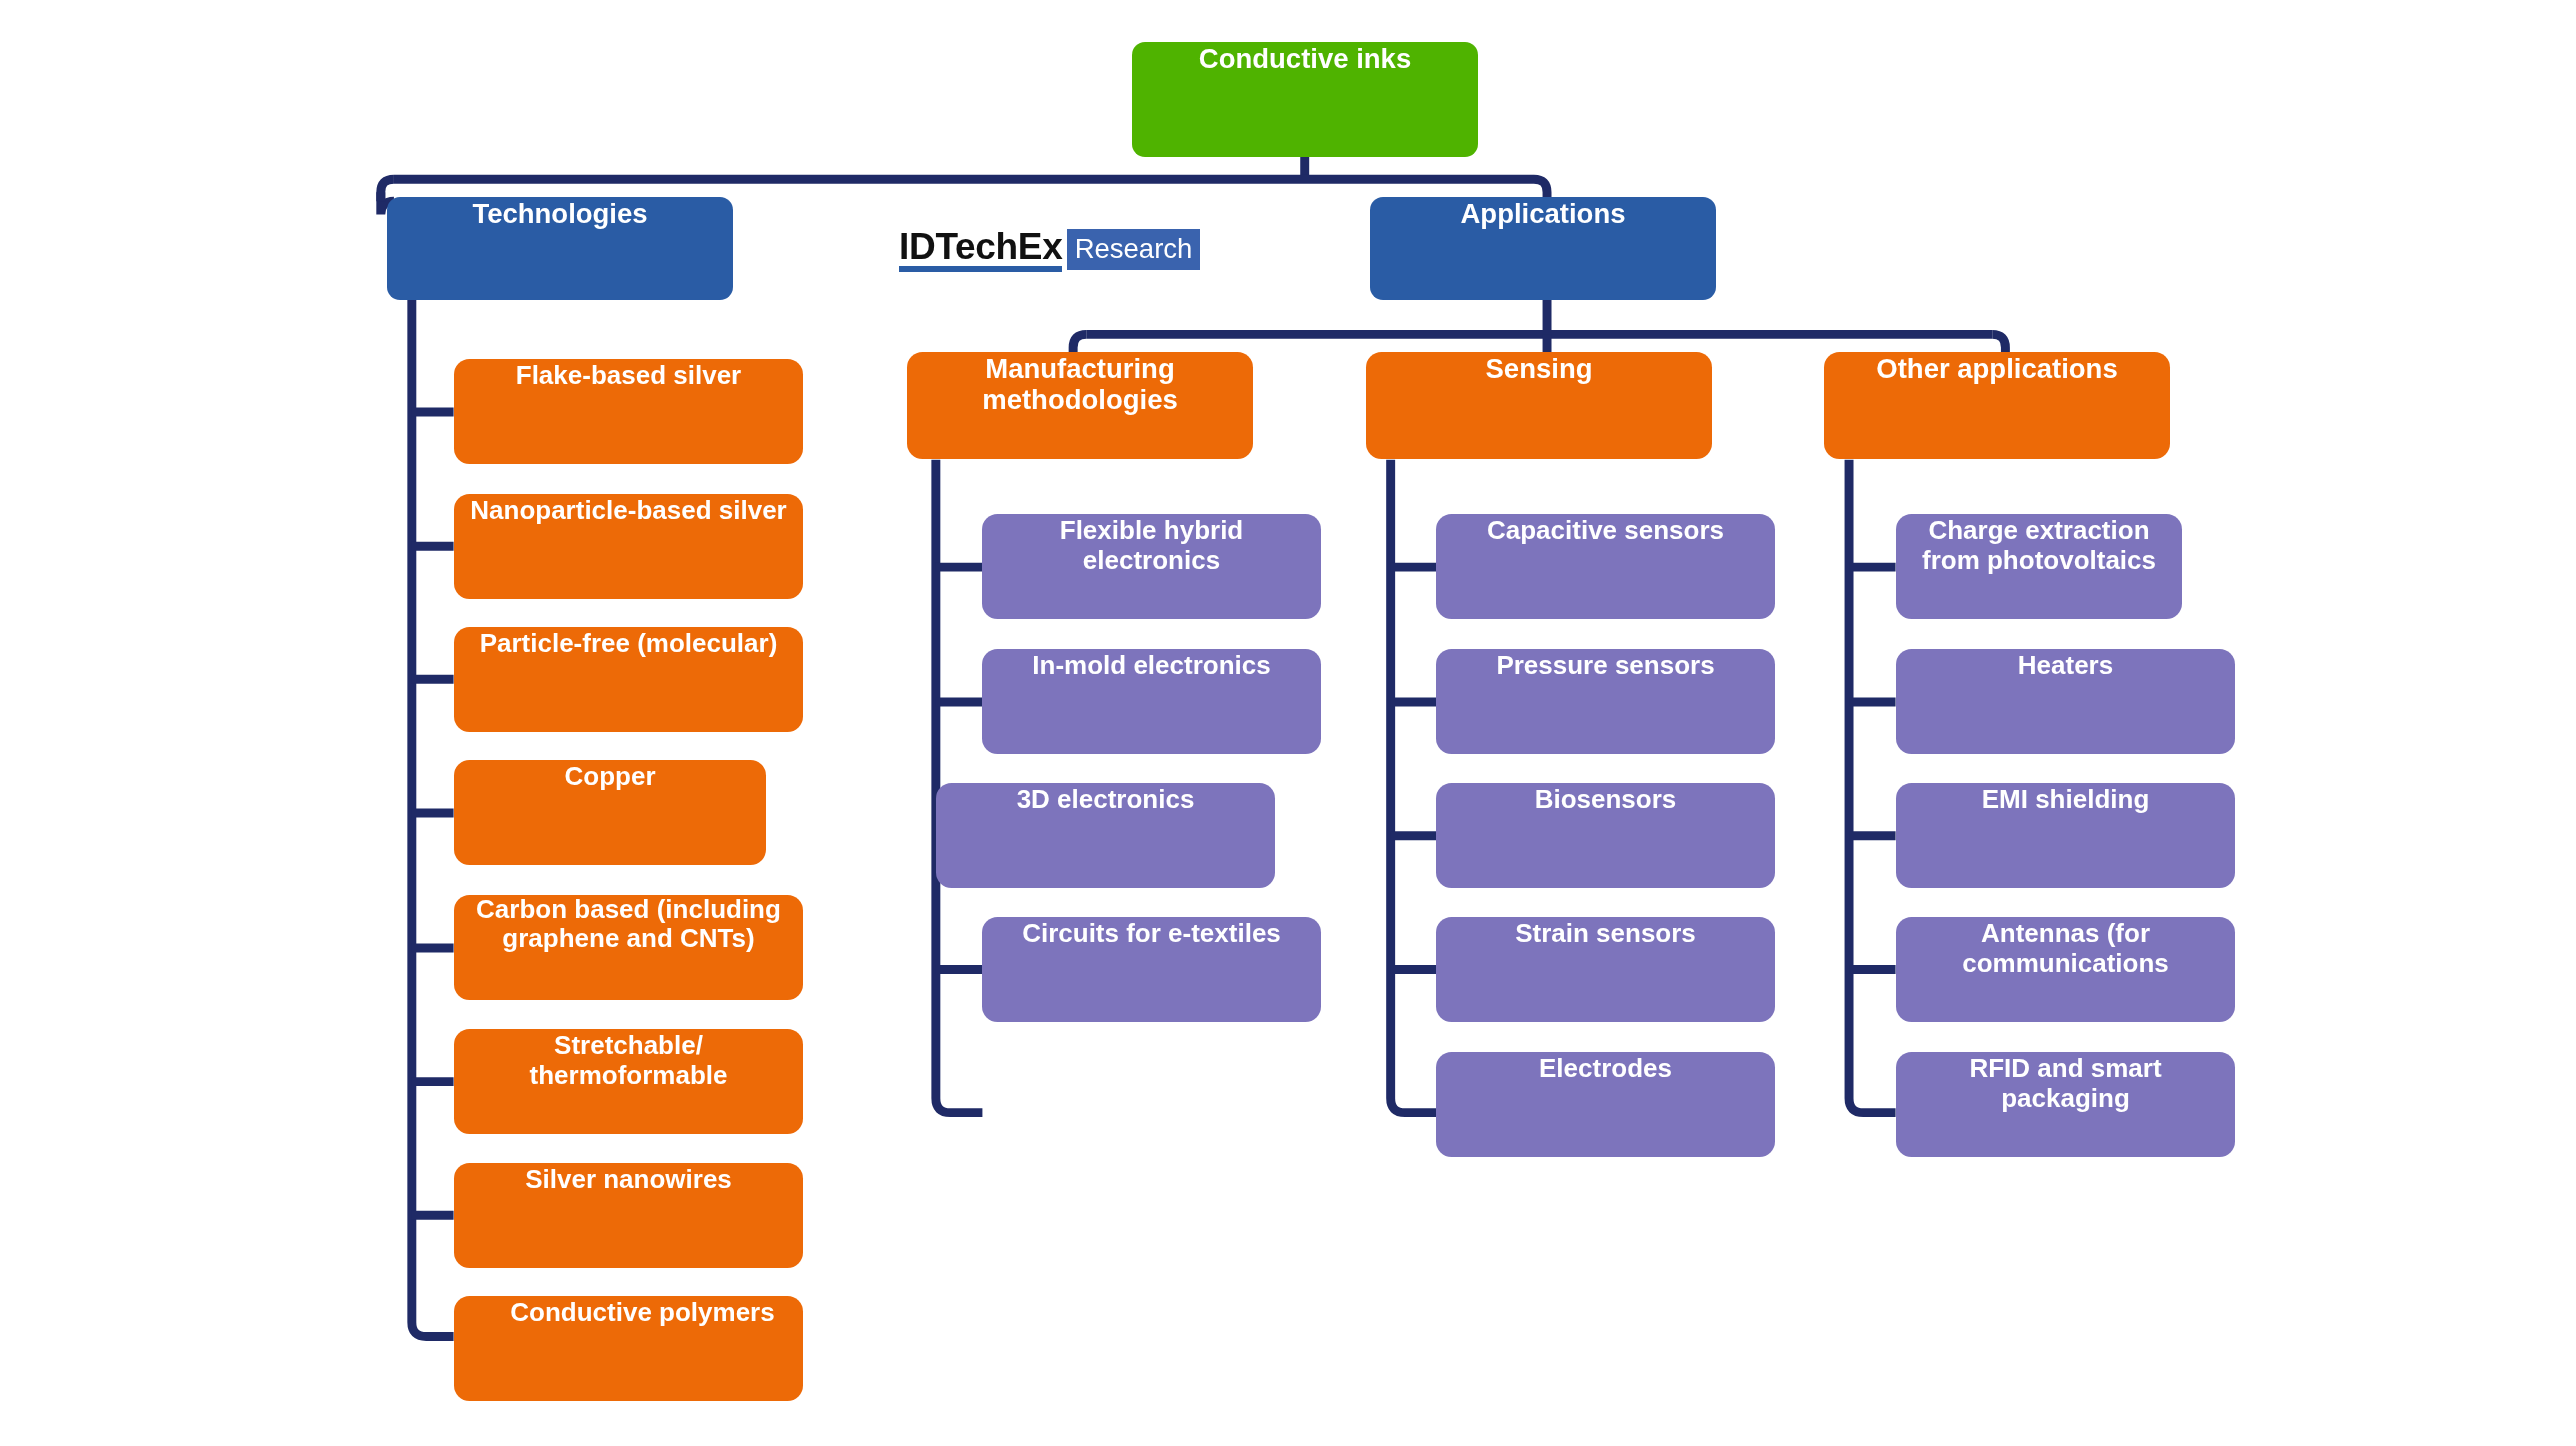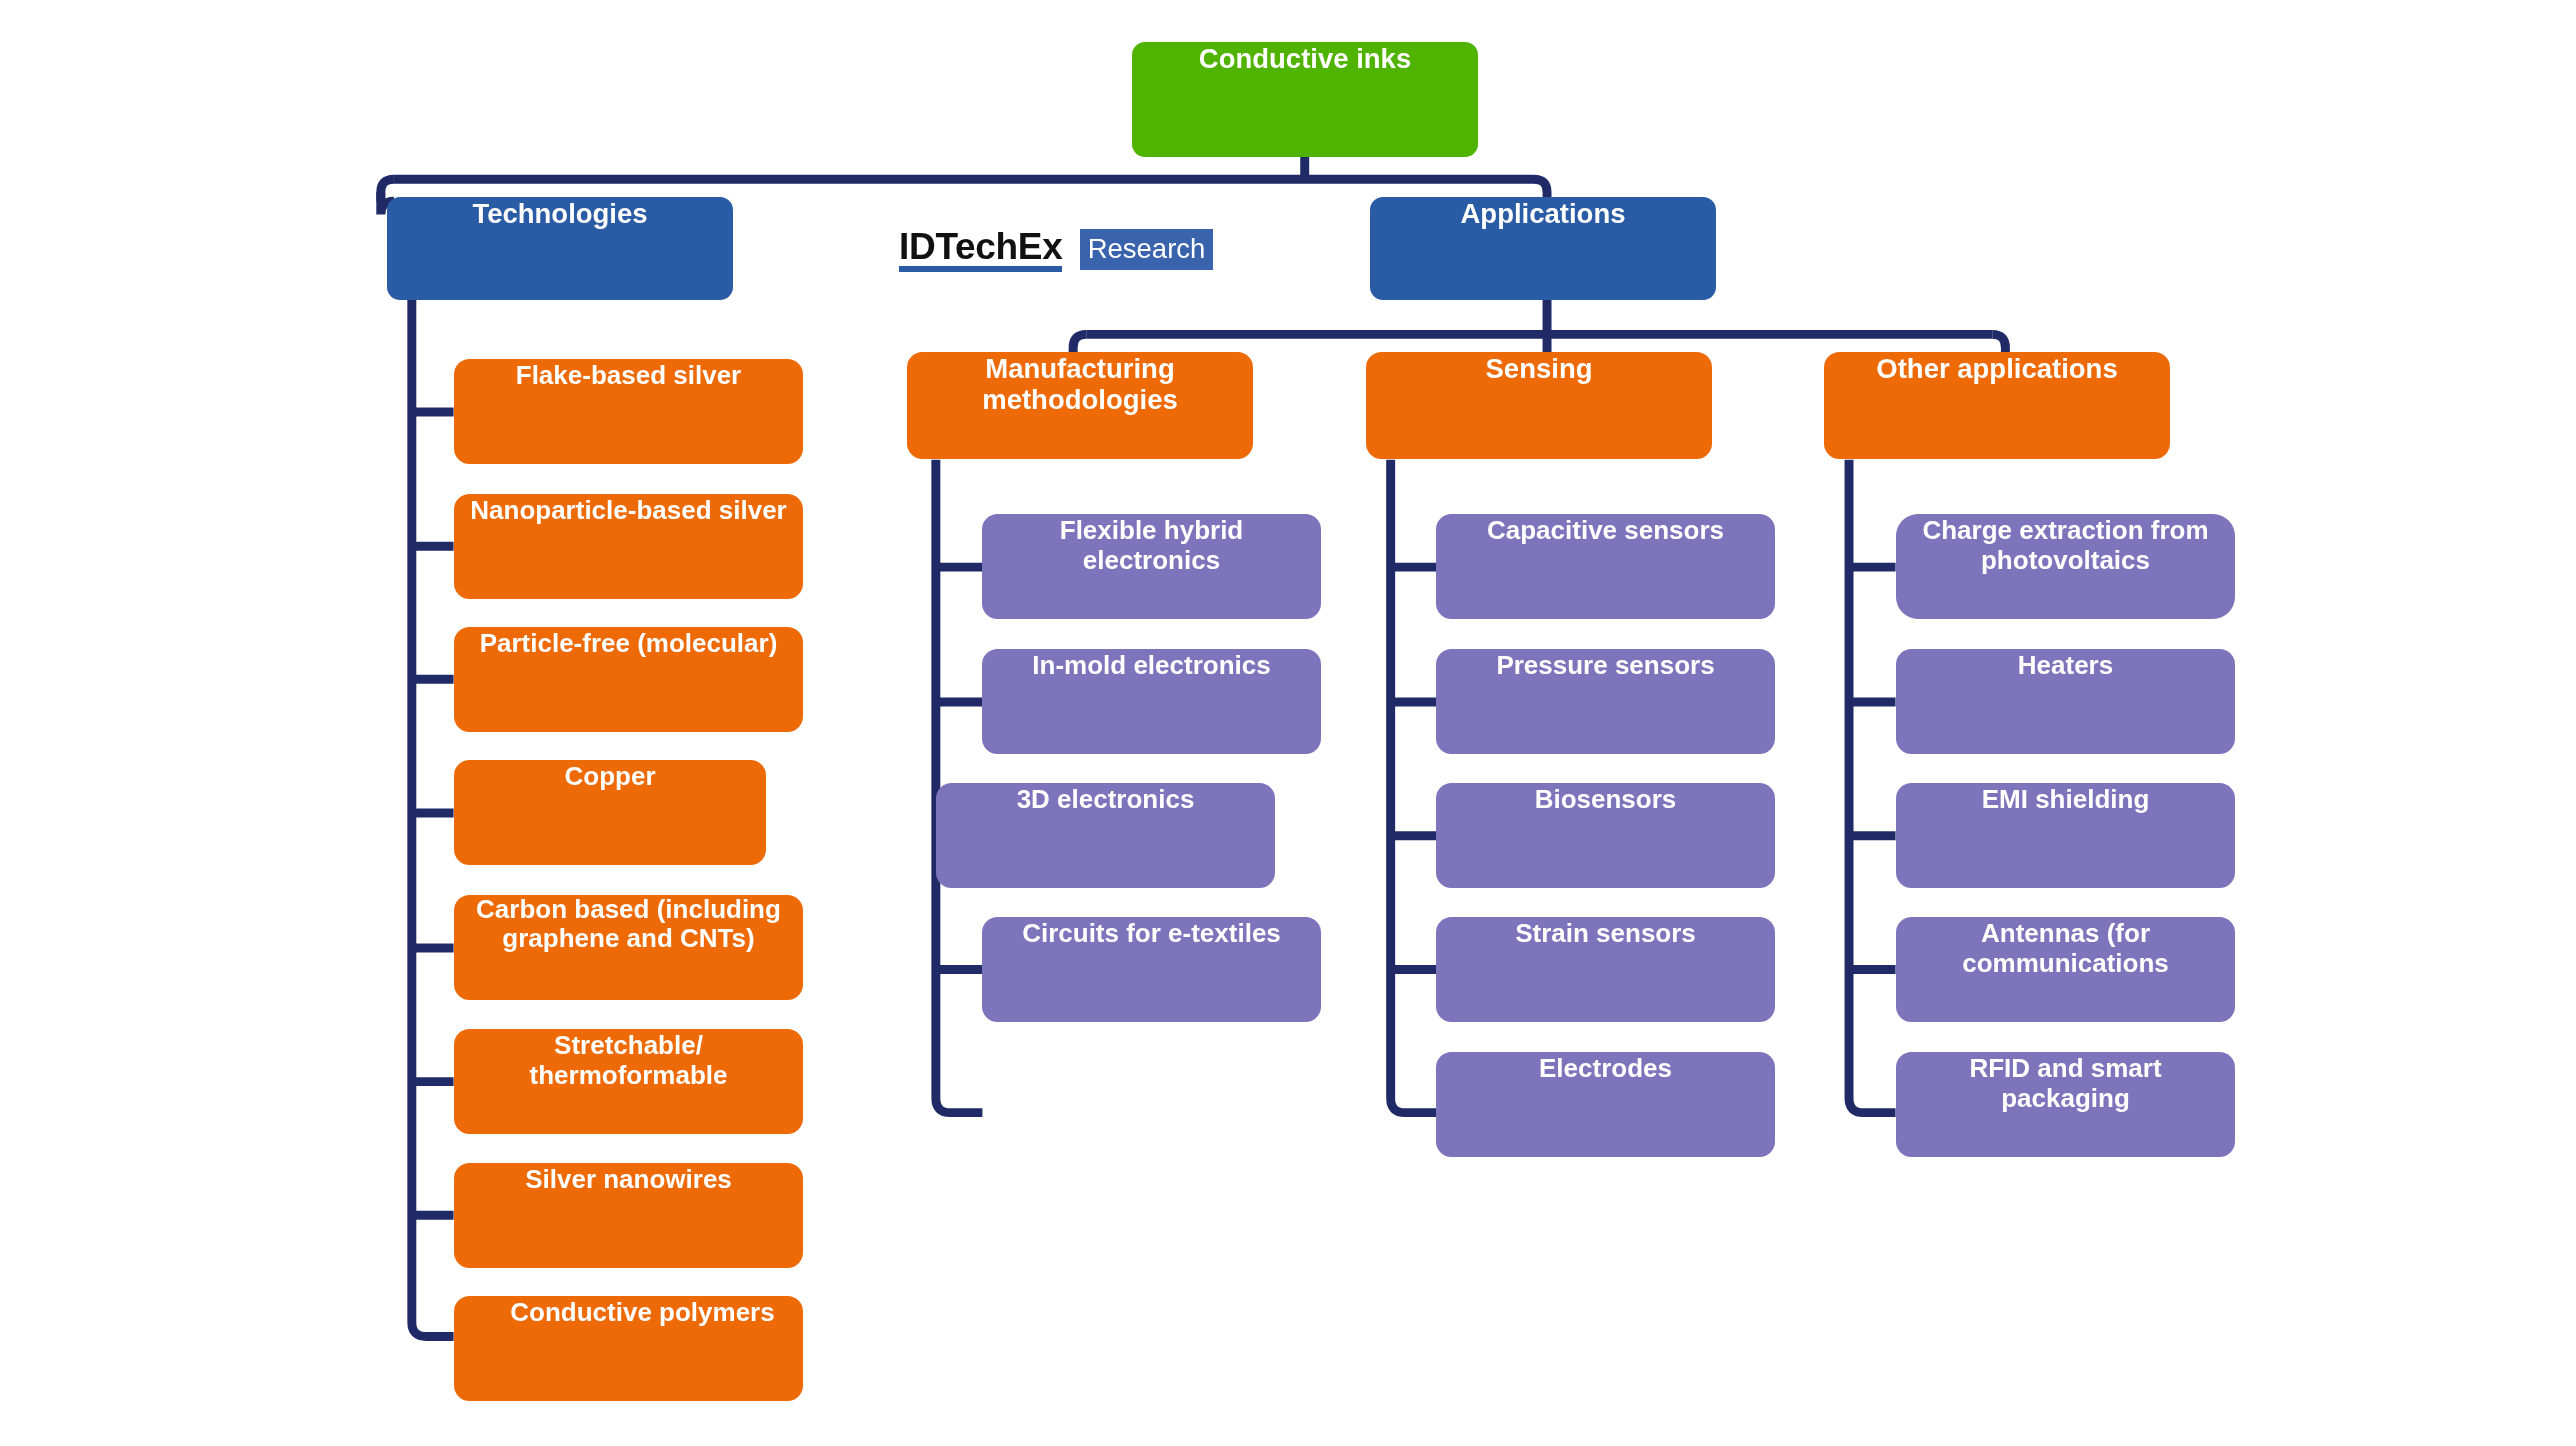--- a/index.html
+++ b/index.html
@@ -11,21 +11,21 @@
   .n-cat{background:#2A5CA5;border-radius:13px;font-size:27.5px;}
   .n-orange{background:#ED6A07;border-radius:15.5px;font-size:26px;}
   .n-purple{background:#7D74BC;border-radius:15.5px;font-size:26px;}
   .n-orange.hdr{font-size:27.5px;}
   .overflowbox{overflow:visible;white-space:nowrap;}
   
   #logo{position:absolute;display:flex;align-items:flex-end;}
   #logoWord{font-size:37px;font-weight:bold;color:#111111;letter-spacing:-0.3px;
             border-bottom:6.6px solid #2A5CA5;padding-bottom:1.2px;line-height:1;}
   #logoTag{background:#3A63AE;color:#ffffff;font-size:27.5px;line-height:1;
-           padding:6px 7.2px 7.2px 7.2px;margin-left:18px;margin-bottom:2.4px;font-weight:normal;}
+           padding:6px 7.2px 7.2px 7.2px;margin-left:5px;margin-bottom:2.4px;font-weight:normal;}
 </style>
 </head>
 <body>
 
 <div id="stage">
 
   <svg id="svgLayer" viewBox="0 0 4316 2424">
     <g fill="none" stroke="#1F2A66" stroke-width="15" stroke-linecap="butt">
 
       <path d="M2186,262 L2186,300"></path>
@@ -145,21 +145,21 @@
   <div class="node n-purple" style="left:1436px;top:783px;width:339px;height:105px;">
     <span>Biosensors</span>
   </div>
   <div class="node n-purple" style="left:1436px;top:917px;width:339px;height:105px;">
     <span>Strain sensors</span>
   </div>
   <div class="node n-purple" style="left:1436px;top:1052px;width:339px;height:105px;">
     <span>Electrodes</span>
   </div>
 
-  <div class="node n-purple" style="left:1896px;top:514px;width:339px;height:105px;border-radius:22px;">
+  <div class="node n-purple" style="left:1896px;top:514px;width:286px;height:105px;">
     <span>Charge extraction from photovoltaics</span>
   </div>
   <div class="node n-purple" style="left:1896px;top:649px;width:339px;height:105px;">
     <span>Heaters</span>
   </div>
   <div class="node n-purple" style="left:1896px;top:783px;width:339px;height:105px;">
     <span>EMI shielding</span>
   </div>
   <div class="node n-purple" style="left:1896px;top:917px;width:339px;height:105px;">
     <span>Antennas (for communications</span>

